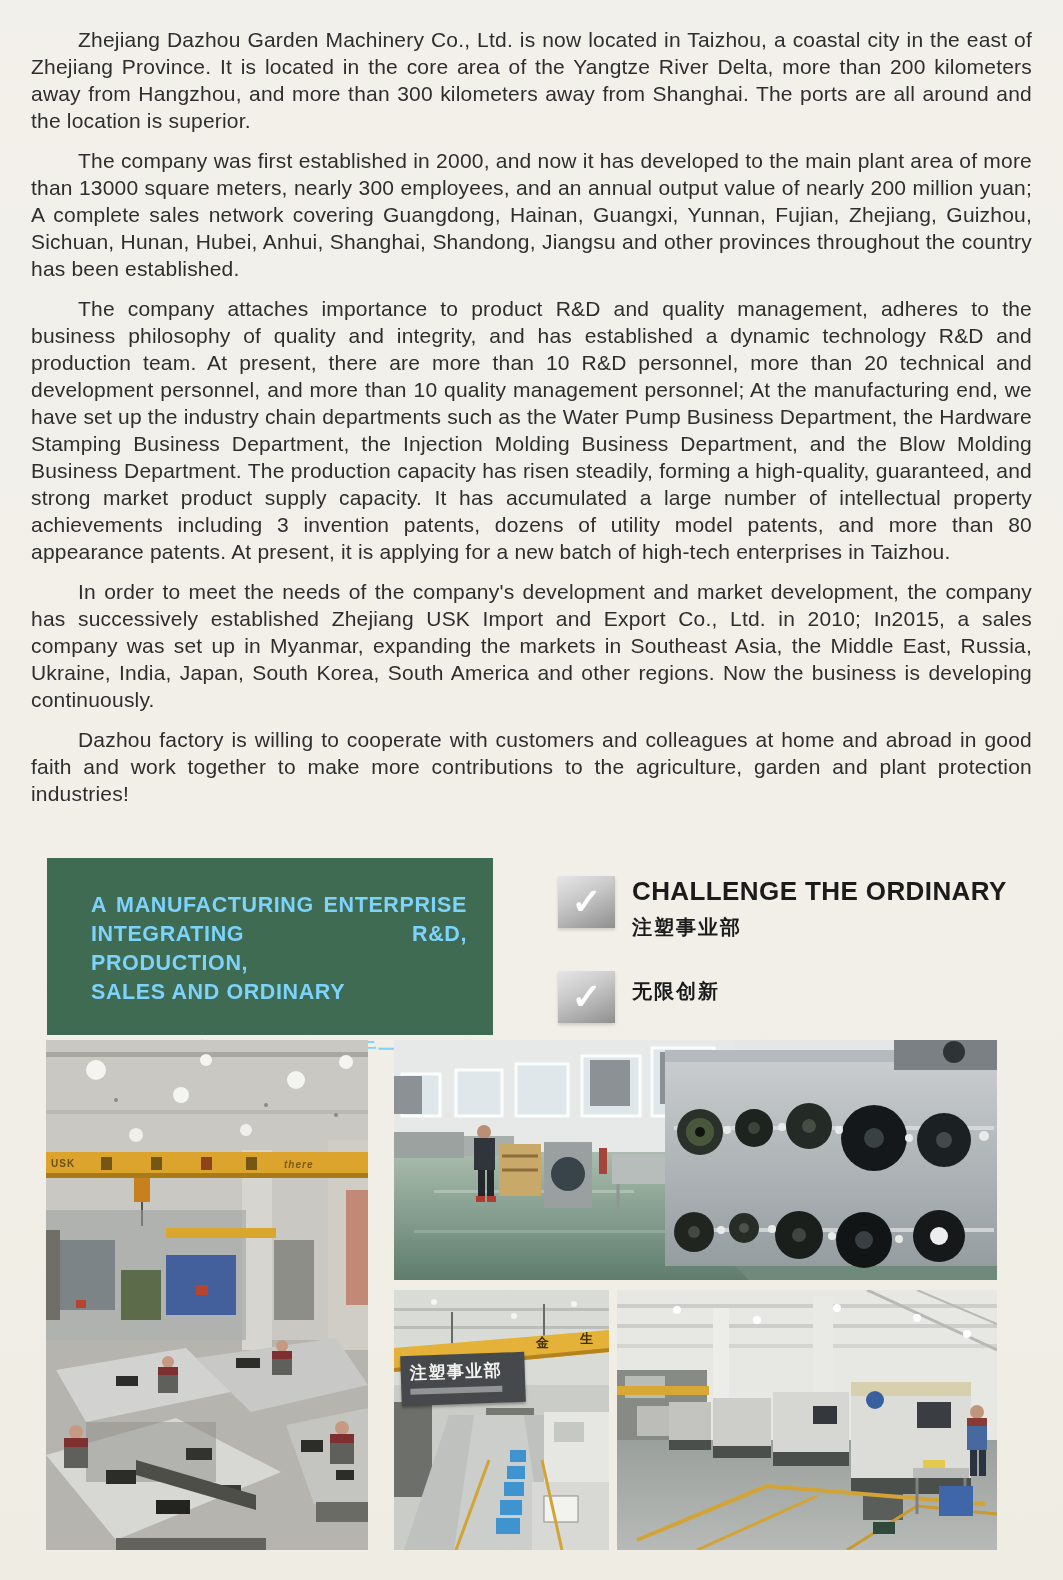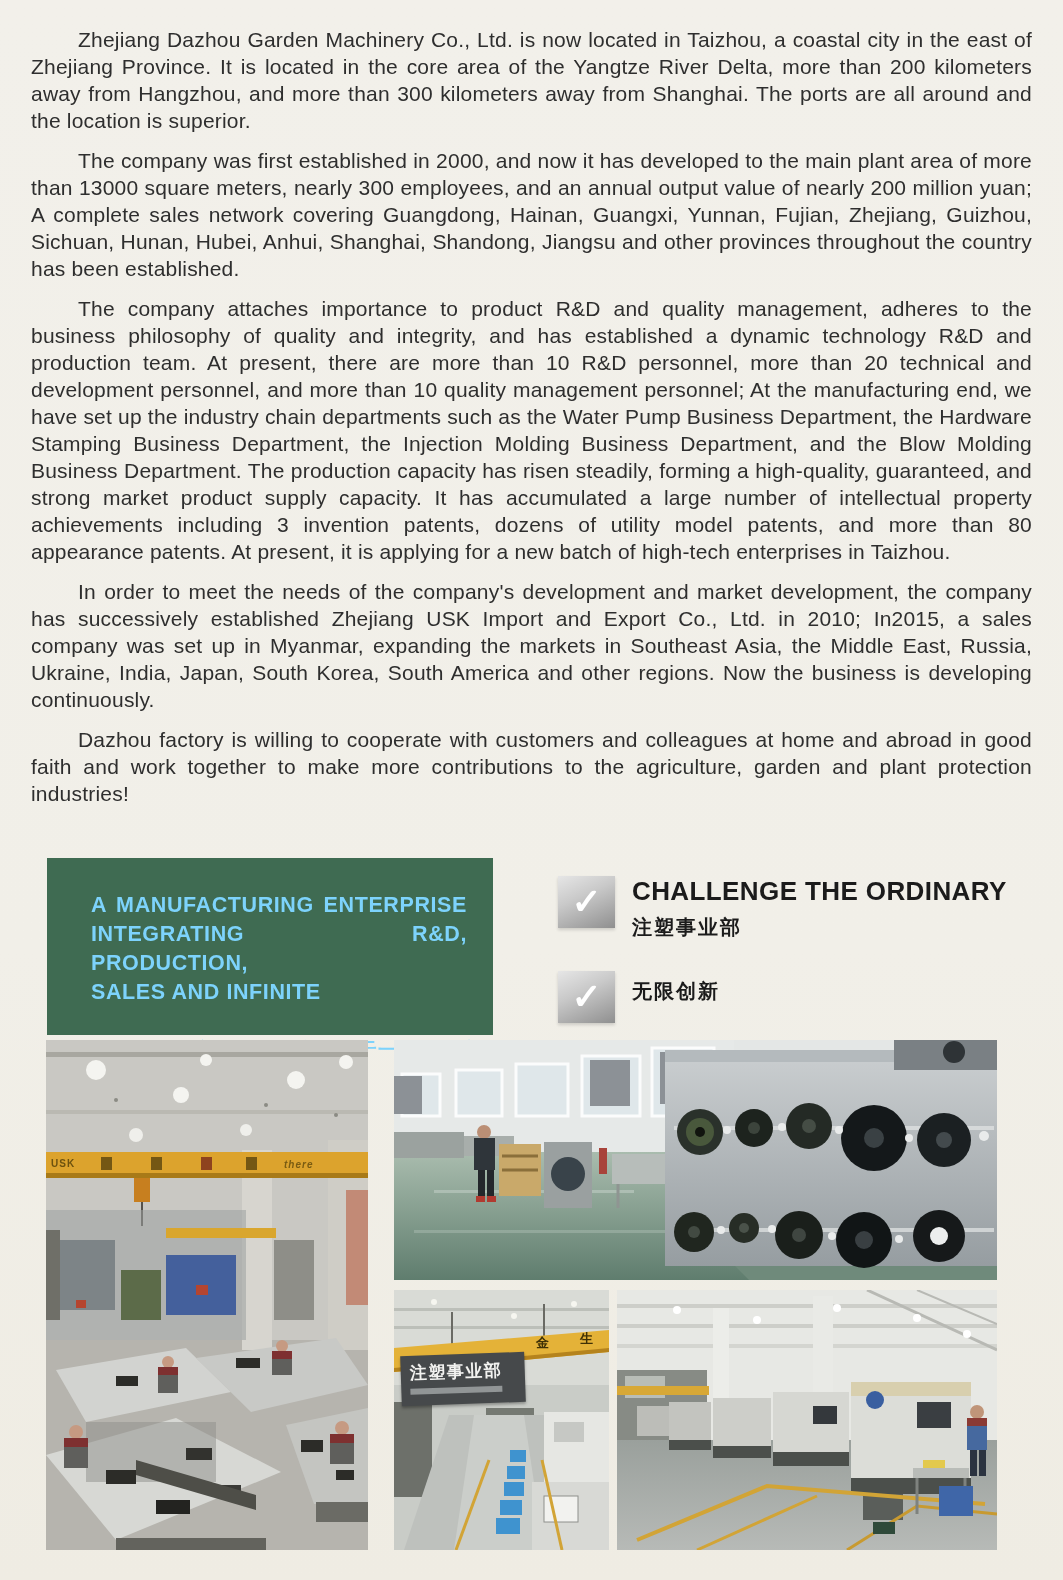--- a/index.html
+++ b/index.html
@@ -61,21 +61,21 @@
     <p>Zhejiang Dazhou Garden Machinery Co., Ltd. is now located in Taizhou, a coastal city in the east of Zhejiang Province. It is located in the core area of the Yangtze River Delta, more than 200 kilometers away from Hangzhou, and more than 300 kilometers away from Shanghai. The ports are all around and the location is superior.</p>
     <p>The company was first established in 2000, and now it has developed to the main plant area of more than 13000 square meters, nearly 300 employees, and an annual output value of nearly 200 million yuan; A complete sales network covering Guangdong, Hainan, Guangxi, Yunnan, Fujian, Zhejiang, Guizhou, Sichuan, Hunan, Hubei, Anhui, Shanghai, Shandong, Jiangsu and other provinces throughout the country has been established.</p>
     <p>The company attaches importance to product R&amp;D and quality management, adheres to the business philosophy of quality and integrity, and has established a dynamic technology R&amp;D and production team. At present, there are more than 10 R&amp;D personnel, more than 20 technical and development personnel, and more than 10 quality management personnel; At the manufacturing end, we have set up the industry chain departments such as the Water Pump Business Department, the Hardware Stamping Business Department, the Injection Molding Business Department, and the Blow Molding Business Department. The production capacity has risen steadily, forming a high-quality, guaranteed, and strong market product supply capacity. It has accumulated a large number of intellectual property achievements including 3 invention patents, dozens of utility model patents, and more than 80 appearance patents. At present, it is applying for a new batch of high-tech enterprises in Taizhou.</p>
     <p>In order to meet the needs of the company's development and market development, the company has successively established Zhejiang USK Import and Export Co., Ltd. in 2010; In2015, a sales company was set up in Myanmar, expanding the markets in Southeast Asia, the Middle East, Russia, Ukraine, India, Japan, South Korea, South America and other regions. Now the business is developing continuously.</p>
     <p>Dazhou factory is willing to cooperate with customers and colleagues at home and abroad in good faith and work together to make more contributions to the agriculture, garden and plant protection industries!</p>
   </section>
 
   <section class="banner" style="background:#3f6b52;">
     <div class="banner-line jl">A MANUFACTURING ENTERPRISE</div>
     <div class="banner-line jl">INTEGRATING R&amp;D, PRODUCTION,</div>
-    <div class="banner-line">SALES AND INFINITE</div>
+    <div class="banner-line">SALES AND ORDINARY</div>
     <div class="banner-sub">集研发、生产、销售、和服务于一体的生产企业</div>
   </section>
 
   <div class="slogan" style="top:876px;">
     <div class="check-box">
       <span>✓</span>
     </div>
     <div class="slogan-text">
       <div class="slogan-title">CHALLENGE THE ORDINARY</div>
       <div class="slogan-sub">注塑事业部</div>

